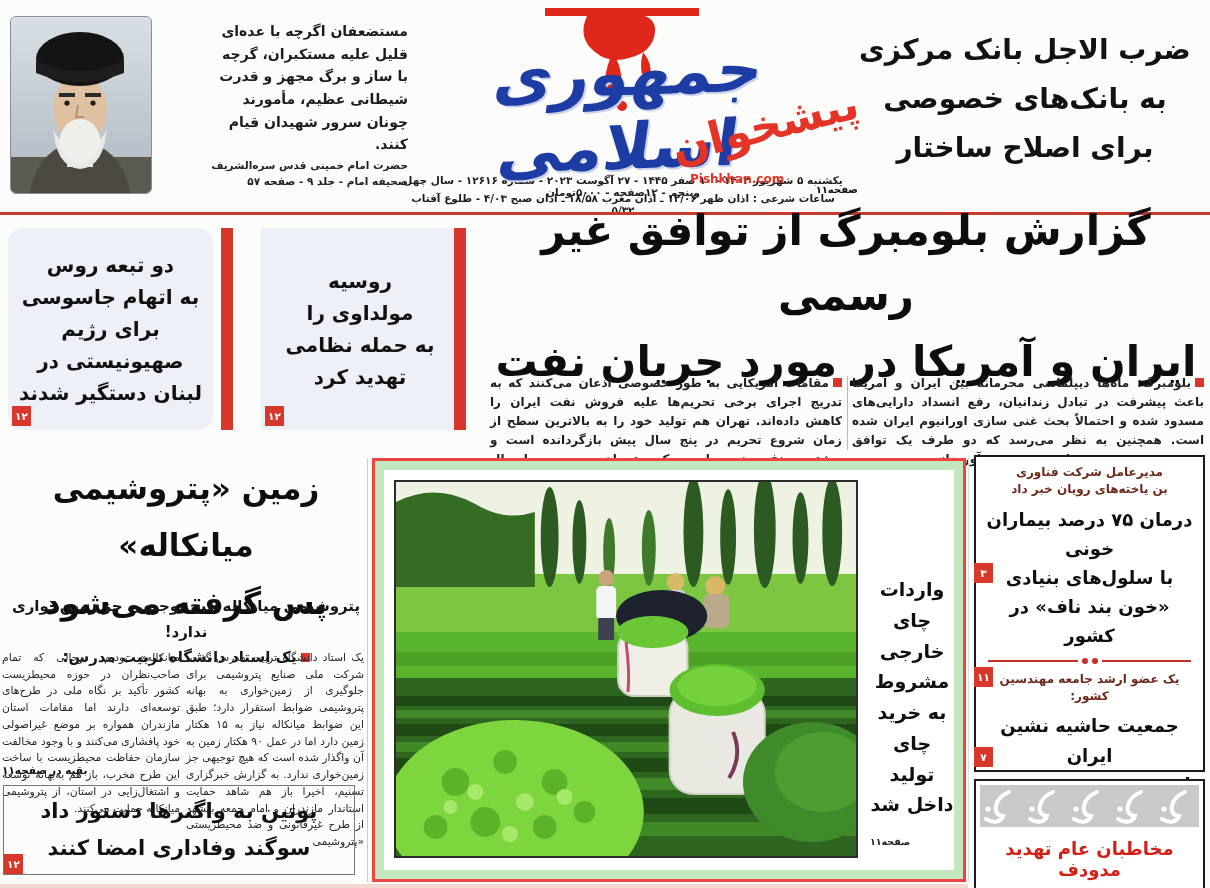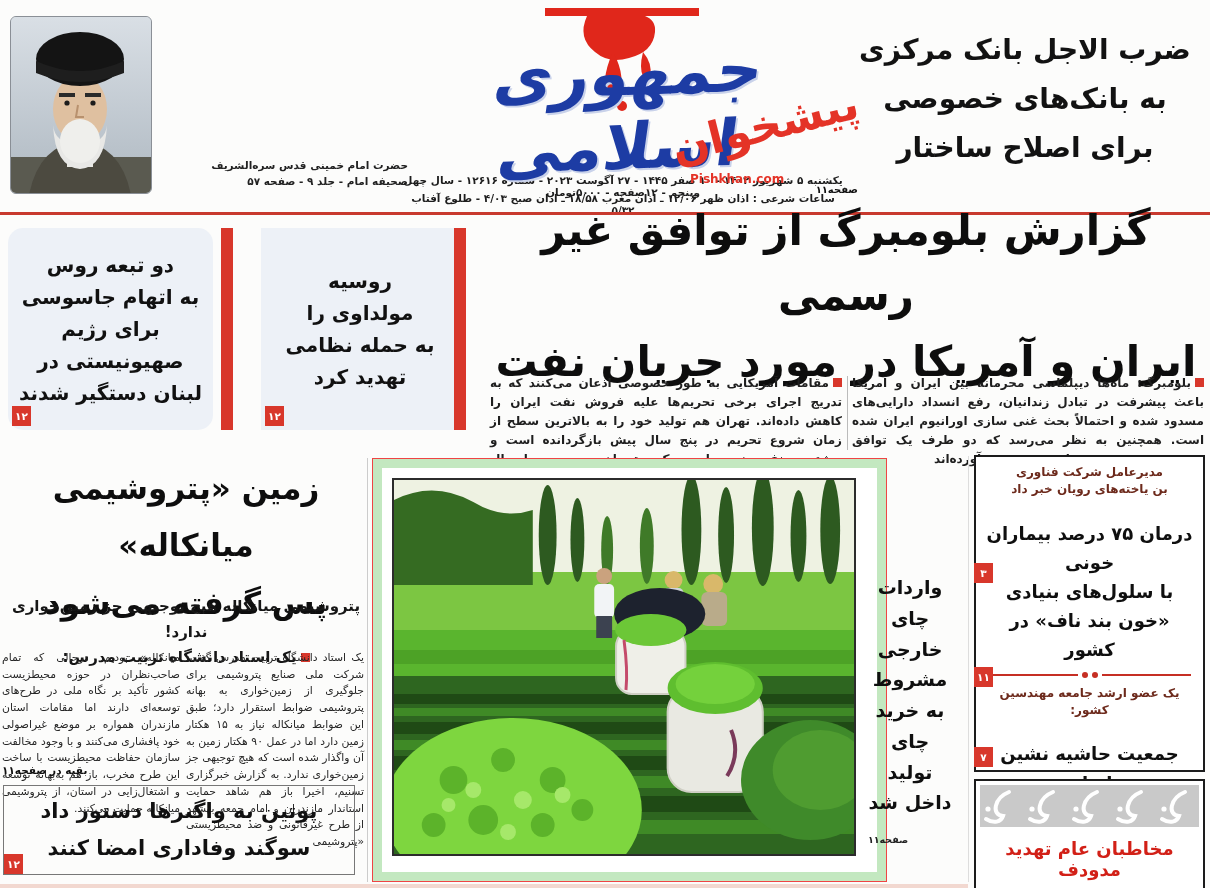--- a/index.html
+++ b/index.html
@@ -69,37 +69,37 @@
     font-size:15px; font-weight:bold; line-height:1.7; color:#161616; }
   .mk-body { top:650px; position:absolute; font-size:10.8px; line-height:1.55; color:#262626; }
   #mk-body-right { left:186px; width:178px; }
   #mk-body-left { left:2px; width:178px; }
   #mk-cont { left:2px; top:764px; font-size:10.5px; font-weight:bold; color:#111; }
   #putin-box { left:3px; top:785px; width:352px; height:90px; border:1px solid #777;
     display:flex; align-items:center; justify-content:center; position:absolute; }
   #putin-box .txt { font-size:21px; font-weight:bold; line-height:1.75; color:#111; }
 
   
-  #photo-frame { left:372px; top:458px; width:515px; height:424px;
-    background:#c3e8c0; border:1px solid #ef4444; padding:9px; }
+  #photo-frame { left:372px; top:458px; width:594px; height:424px;
+    background:#c3e8c0; border:3px solid #ef4444; padding:9px; }
   #photo-inner { position:relative; width:100%; height:100%; background:#fff; }
   #tea-photo { position:absolute; left:10px; top:10px; width:464px; height:378px;
     border:2px solid #2c2c2c; }
   #photo-strip { position:absolute; left:482px; top:0; width:92px; height:100%; }
   #photo-headline { position:absolute; left:0; top:104px; width:100%; text-align:center;
     font-size:19px; font-weight:bold; line-height:1.62; color:#0f0f0f; }
   #photo-pageref { position:absolute; left:4px; top:366px; font-size:9.5px; font-weight:bold; color:#222; }
 
   
   #rail-box { left:974px; top:455px; width:231px; height:317px; border:2px solid #1b1b1b;
     padding:7px 10px 0 10px; background:#fff; }
   .rail-kicker { text-align:center; font-size:12px; font-weight:bold; line-height:1.45;
     color:#6d2a1c; }
   .rail-headline { text-align:center; font-size:18px; font-weight:bold; line-height:1.62;
-    color:#0f0f0f; margin-top:20px; }
+    color:#0f0f0f; margin-top:6px; }
   .red-divider { display:flex; align-items:center; gap:4px; margin:7px 2px; }
   .red-divider .ln { flex:1; height:2px; background:#c62f24; }
   .red-divider .dot { width:6px; height:6px; border-radius:50%; background:#c62f24; }
   .rail-badge-3 { left:-2px; top:106px; }
   .rail-badge-11 { left:-2px; top:210px; }
   .rail-badge-7 { left:-2px; top:290px; }
   #rail-box { position:absolute; }
   #medvedev-box { left:974px; top:779px; width:231px; height:150px; border:2px solid #1b1b1b;
     background:#fff; padding:4px; position:absolute; }
   #medvedev-banner { width:100%; height:42px; background:#c9c9c9; overflow:hidden; }
@@ -129,20 +129,26 @@
       <path d="M44,108 Q46,150 71,152 Q96,150 98,108 Q96,128 71,126 Q46,128 44,108 Z" fill="#e8e8e6"></path>
       <ellipse cx="71" cy="124" rx="20" ry="22" fill="#efefec"></ellipse>
       <rect x="50" y="76" width="16" height="4" fill="#2a2a2a"></rect>
       <rect x="76" y="76" width="16" height="4" fill="#2a2a2a"></rect>
       <circle cx="58" cy="86" r="2.6" fill="#1c1c1c"></circle>
       <circle cx="84" cy="86" r="2.6" fill="#1c1c1c"></circle>
       <path d="M69,88 L67,100 L75,100" stroke="#b8916e" stroke-width="2" fill="none"></path>
     </svg>
   </div>
 
+  <div id="imam-quote" class="abs pre">مستضعفان اگرچه با عده‌ای
+قلیل علیه مستکبران، گرچه
+با ساز و برگ مجهز و قدرت
+شیطانی عظیم، مأمورند
+چونان سرور شهیدان قیام
+کنند.</div>
   <div id="imam-attrib" class="abs pre">حضرت امام خمینی قدس سره‌الشریف
 صحیفه امام - جلد ۹ - صفحه ۵۷</div>
 
   <div id="watermark-fa" class="abs">پیشخوان</div>
   <div id="watermark-domain" class="abs">Pishkhan.com</div>
 
   <div id="masthead" class="abs">
     <svg id="masthead-drip" width="210" height="105" viewBox="0 0 210 105">
       <rect x="28" y="0" width="154" height="8" fill="#e0271b"></rect>
       <path d="M70,8 Q60,30 78,44 Q92,56 112,50 Q136,44 138,24 Q139,12 128,8 Z" fill="#e0271b"></path>

